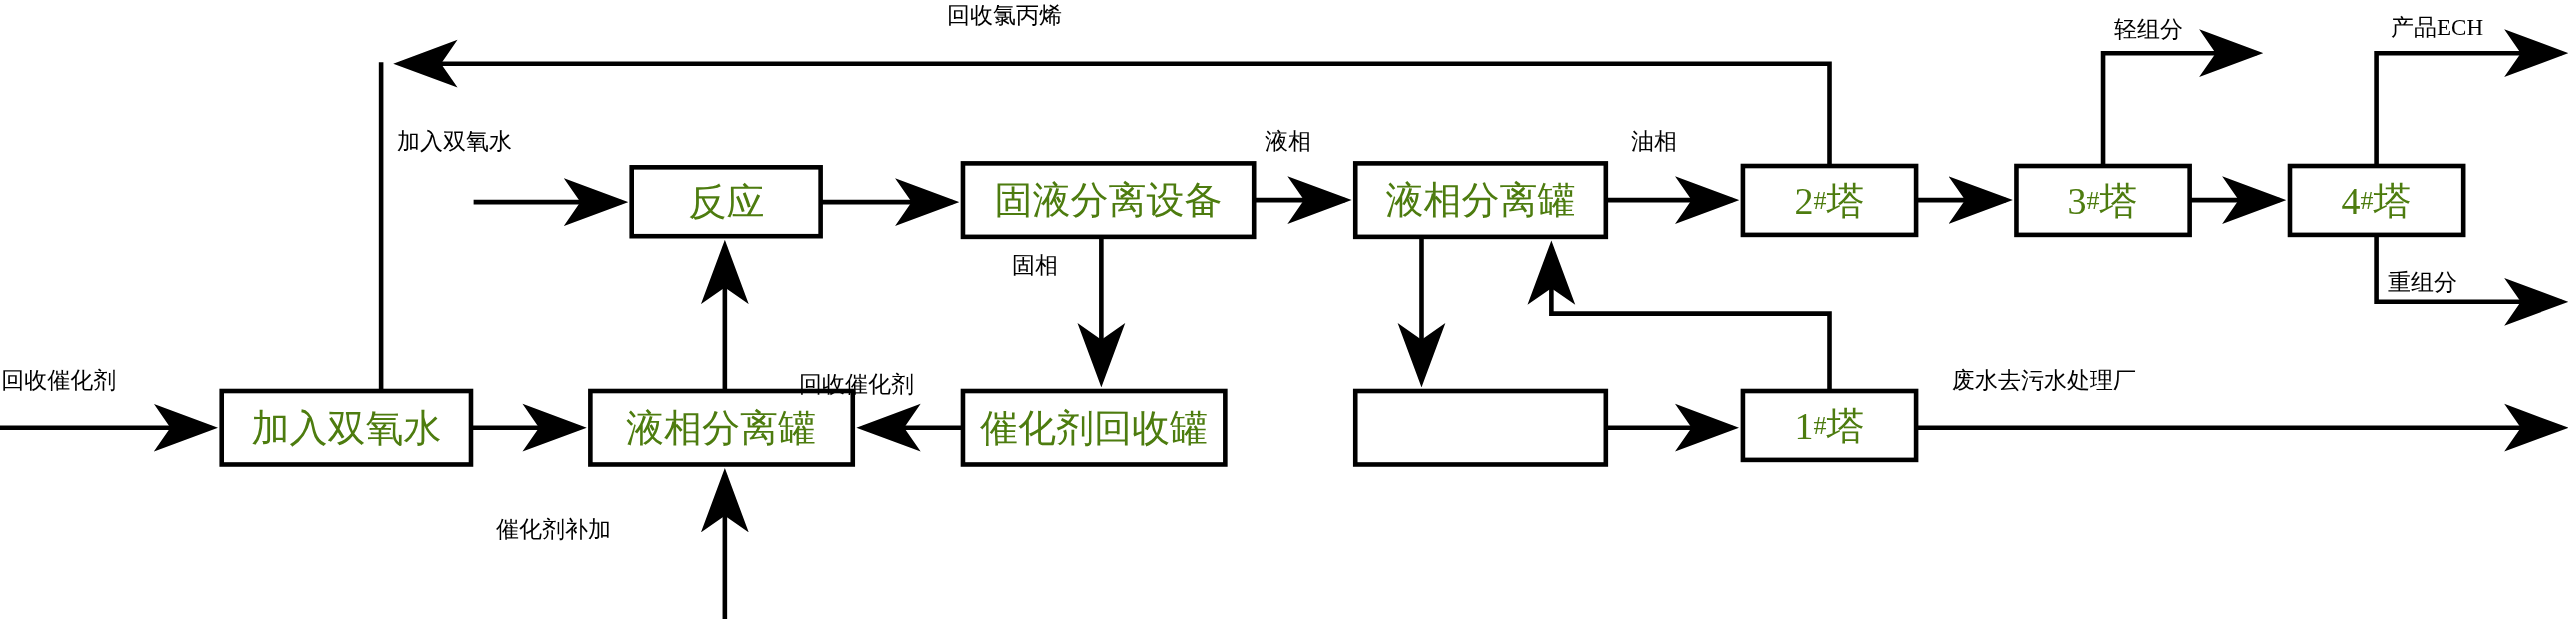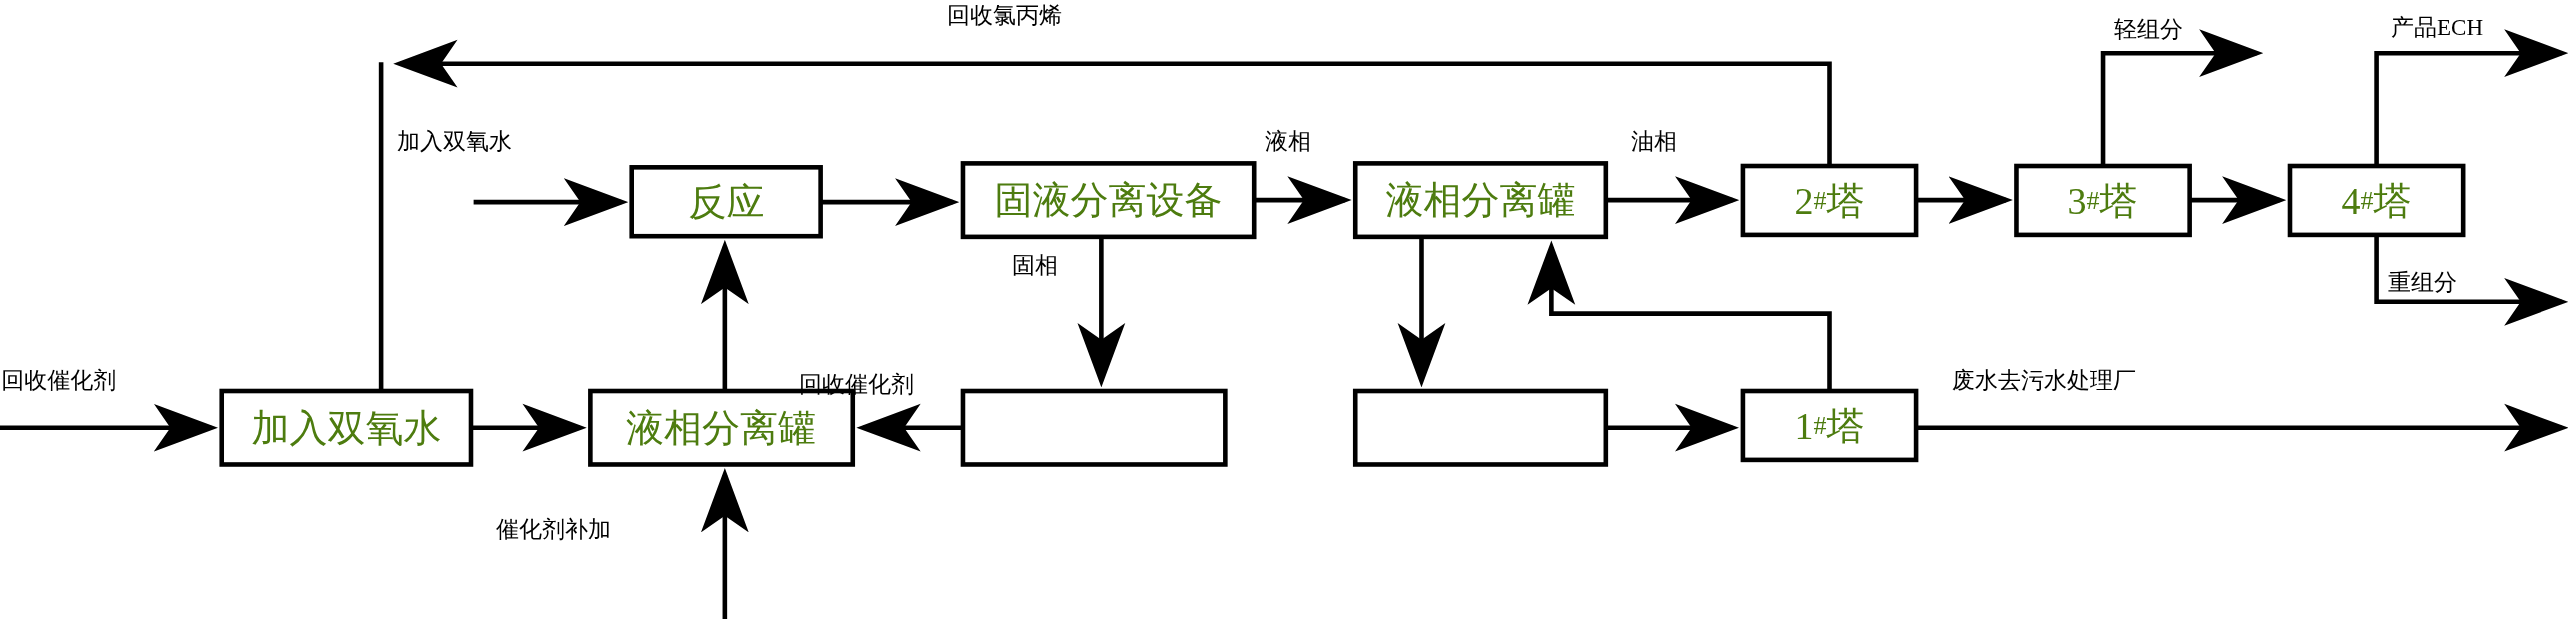--- a/index.html
+++ b/index.html
@@ -107,20 +107,21 @@
   <div class="boxlabel" style="left:2290px;top:166px;width:173px;height:69px;">
     <span>4</span>
       <sup>#</sup>
       <span>塔</span>
   </div>
 
   <div class="boxlabel" style="left:222px;top:391px;width:249px;height:73px;">加入双氧水</div>
 
   <div class="boxlabel" style="left:590px;top:391px;width:262px;height:73px;">液相分离罐</div>
 
+  <div class="boxlabel" style="left:963px;top:391px;width:262px;height:73px;">催化剂回收罐</div>
 
 
   <div class="boxlabel" style="left:1743px;top:391px;width:173px;height:69px;">
     <span>1</span>
       <sup>#</sup>
       <span>塔</span>
   </div>
 
   <div class="flowlabel" style="left:947px;top:3.9px;">回收氯丙烯</div>
 

